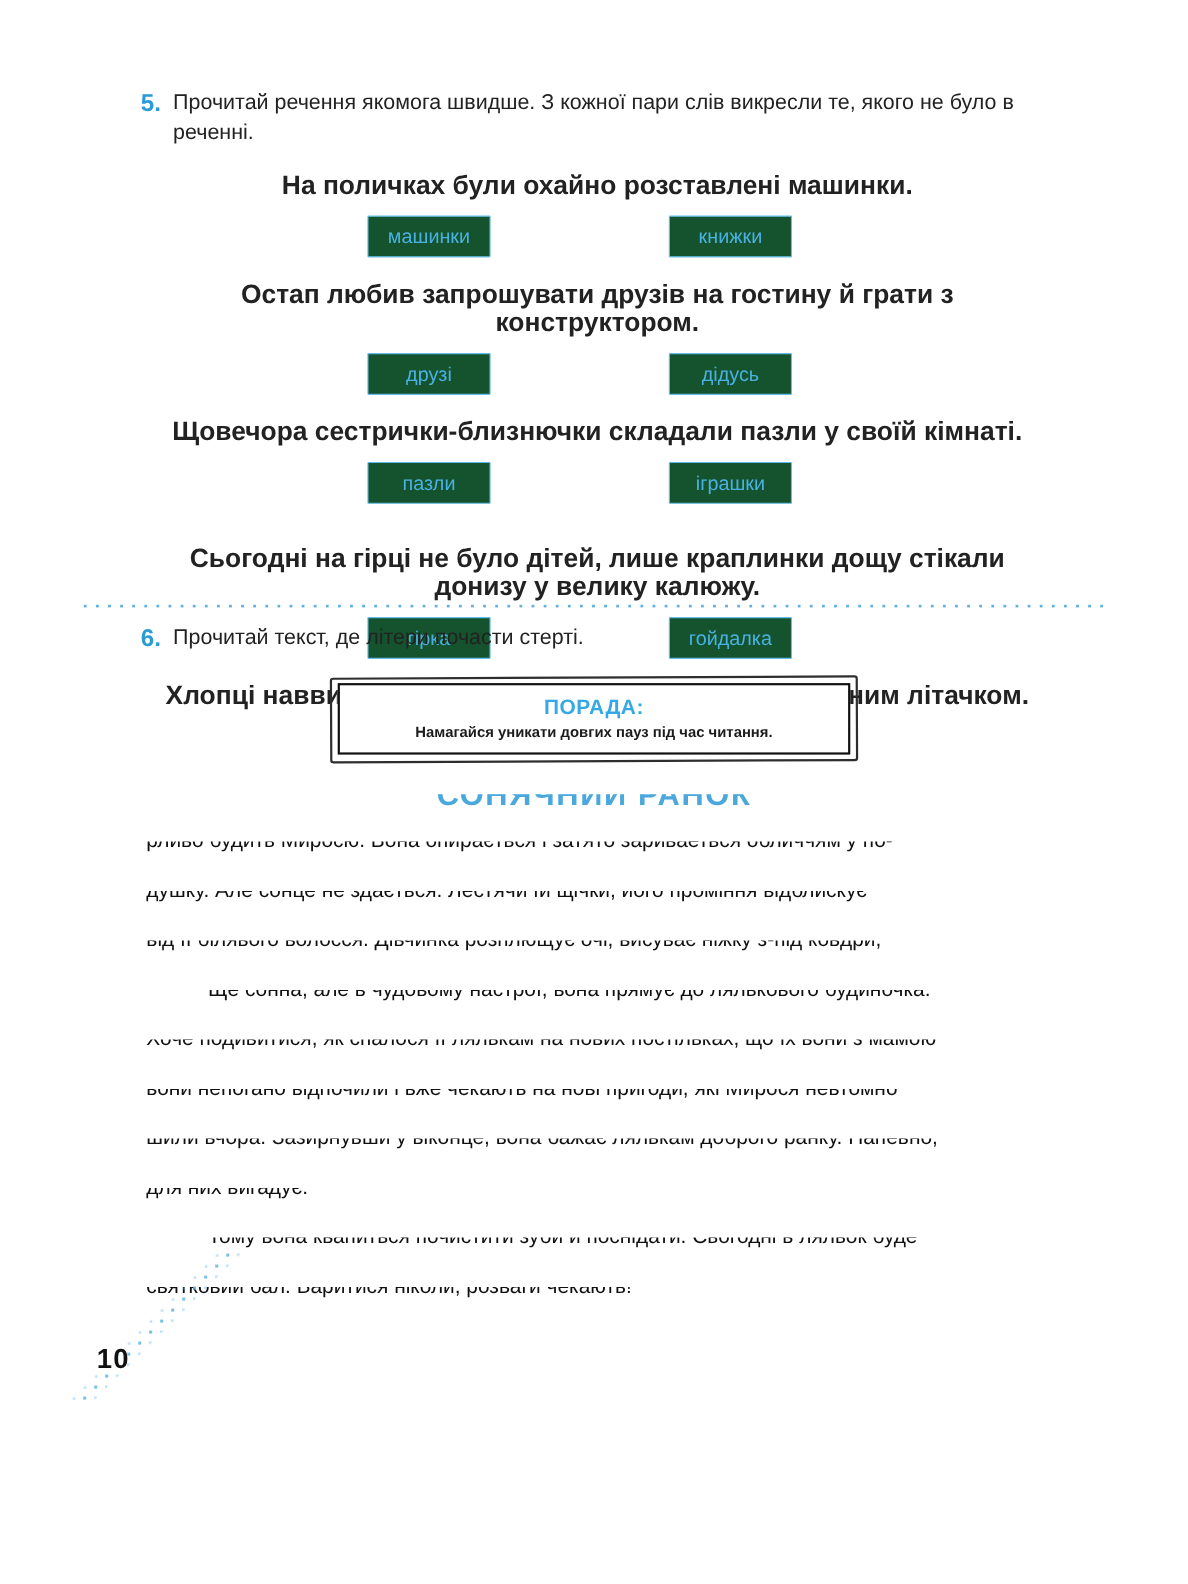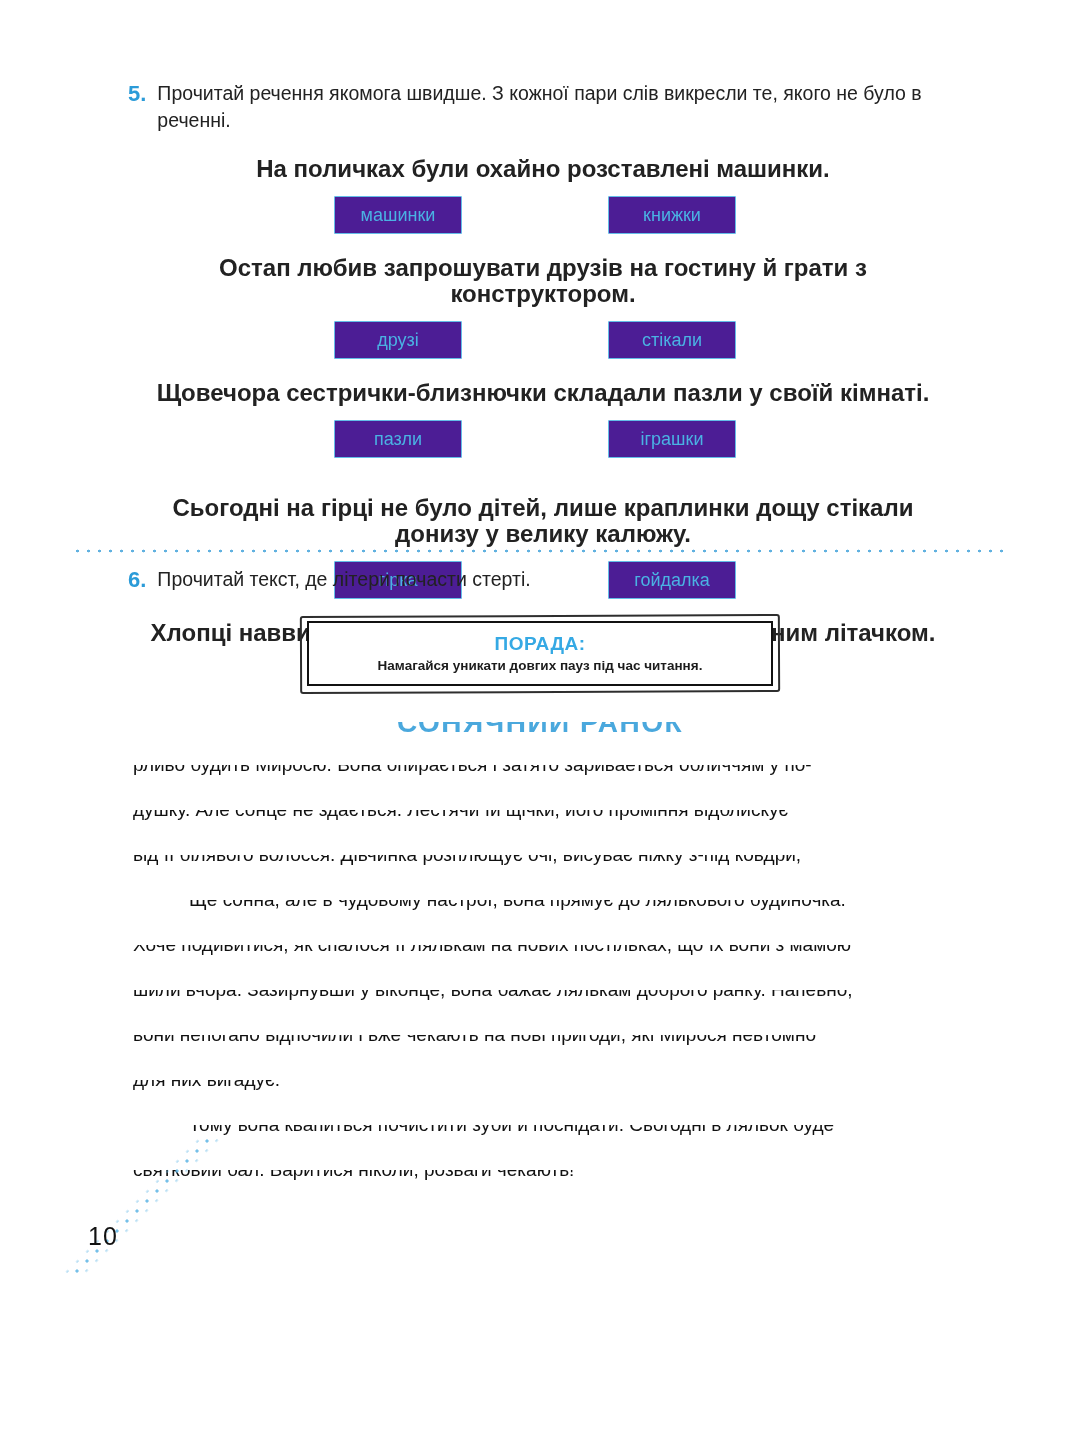--- a/index.html
+++ b/index.html
@@ -58,29 +58,29 @@
   .pair-row {
     display: flex;
     justify-content: flex-start;
     margin: 0;
     position: relative;
     height: 40px;
   }
   .wordbox {
     position: absolute;
     box-sizing: border-box;
-    width: 128px;
+    width: 112px;
     height: 38px;
     border: 1.6px solid #64bde8;
     color: #4ab2e3;
     font-size: 18px;
     display: flex;
     align-items: center;
     justify-content: center;
-    background: #4c1d95;
+    background: #14532d;
     border-radius: 1px;
   }
   .wordbox.left  { left: 206px; }
   .wordbox.right { left: 480px; }
 
   
   .divider {
     position: absolute;
     left: 72px;
     top: 549px;
@@ -189,21 +189,21 @@
   }
   .story .line .erased::after { height: 50%; }
   .story .line.indent { padding-left: 56px; }
 
   
   .page-num {
     position: absolute;
     left: 88px;
     top: 1222px;
     font-size: 25px;
-    font-weight: normal;
+    font-weight: bold;
     color: #111;
     letter-spacing: 1px;
   }
   .diag-dots {
     position: absolute;
     left: 62px;
     top: 1136px;
     width: 160px;
     height: 140px;
     background-image: radial-gradient(circle, #5fb6e6 0 1.4px, transparent 1.8px);
@@ -228,21 +228,21 @@
 
     <p class="sentence">На поличках були охайно розставлені машинки.</p>
     <div class="pair-row" style="margin-top:14px">
       <div class="wordbox left">машинки</div>
       <div class="wordbox right">книжки</div>
     </div>
 
     <p class="sentence" style="margin-top:19px">Остап любив запрошувати друзів на гостину й грати з конструктором.</p>
     <div class="pair-row" style="margin-top:14px">
       <div class="wordbox left">друзі</div>
-      <div class="wordbox right">стікали</div>
+      <div class="wordbox right">дідусь</div>
     </div>
 
     <p class="sentence" style="margin-top:19px">Щовечора сестрички-близнючки складали пазли у своїй кімнаті.</p>
     <div class="pair-row" style="margin-top:14px">
       <div class="wordbox left">пазли</div>
       <div class="wordbox right">іграшки</div>
     </div>
 
     <p class="sentence" style="margin-top:35px">Сьогодні на гірці не було дітей, лише краплинки дощу стікали донизу у велику калюжу.</p>
     <div class="pair-row" style="margin-top:14px">
@@ -273,22 +273,22 @@
   <div class="story-title">
     <span class="erased">СОНЯЧНИЙ РАНОК</span>
   </div>
 
   <div class="story">
     <div class="line"><span class="erased">рливо будить Миросю. Вона опирається і затято зариваеться обличчям у по-</span></div>
     <div class="line"><span class="erased">душку. Але сонце не здається. Лестячи їй щічки, його проміння відблискує</span></div>
     <div class="line"><span class="erased">від її білявого волосся. Дівчинка розплющує очі, висуває ніжку з-під ковдри,</span></div>
     <div class="line indent"><span class="erased">Ще сонна, але в чудовому настрої, вона прямує до лялькового будиночка.</span></div>
     <div class="line"><span class="erased">Хоче подивитися, як спалося її лялькам на нових постільках, що їх вони з мамою</span></div>
+    <div class="line"><span class="erased">вони непогано відпочили і вже чекають на нові пригоди, які Мирося невтомно</span></div>
     <div class="line"><span class="erased">шили вчора. Зазирнувши у віконце, вона бажає лялькам доброго ранку. Напевно,</span></div>
-    <div class="line"><span class="erased">вони непогано відпочили і вже чекають на нові пригоди, які Мирося невтомно</span></div>
     <div class="line"><span class="erased">для них вигадує.</span></div>
     <div class="line indent"><span class="erased">Тому вона квапиться почистити зуби й поснідати. Сьогодні в ляльок буде</span></div>
     <div class="line"><span class="erased">святковий бал. Баритися ніколи, розваги чекають!</span></div>
   </div>
 
   <div class="diag-dots"></div>
   <div class="page-num">10</div>
 
 </div>
 

